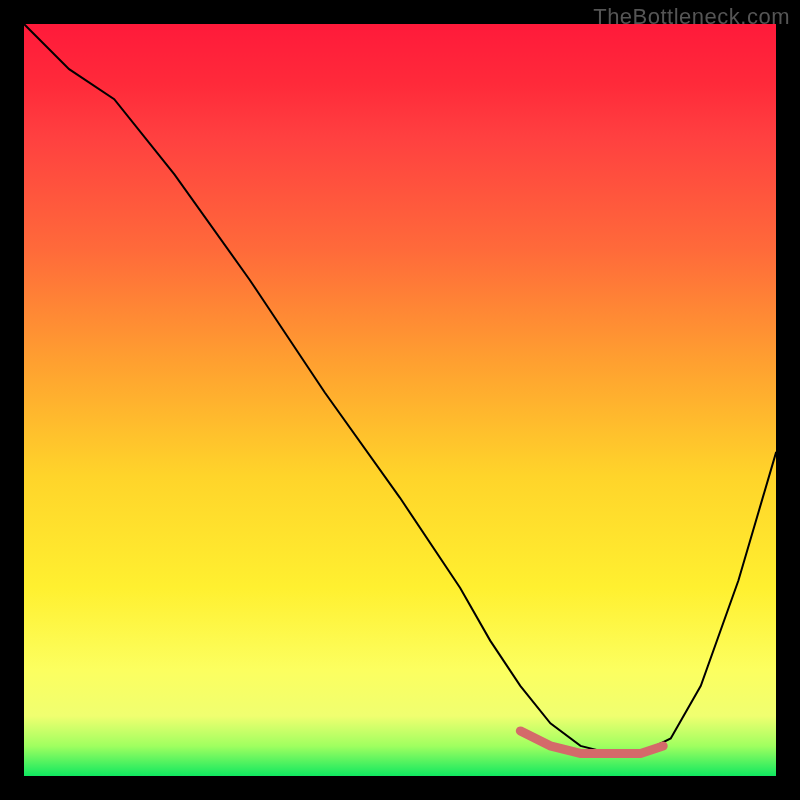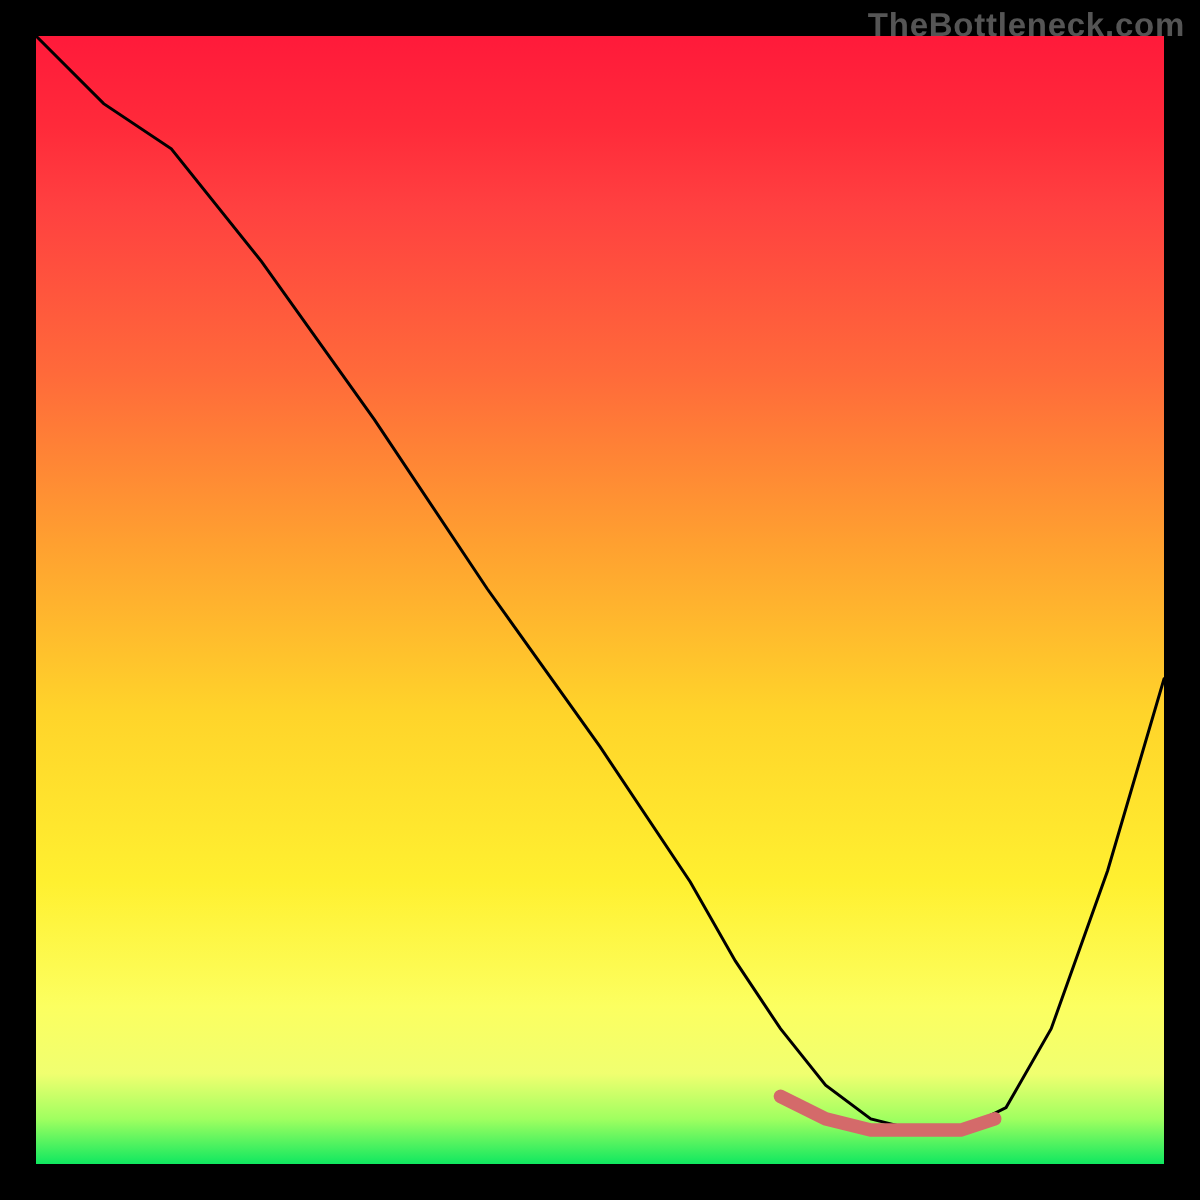--- a/index.html
+++ b/index.html
@@ -4,21 +4,21 @@
 <style>
   * { margin: 0; padding: 0; box-sizing: border-box; }
   html, body { width: 800px; height: 800px; background: #000; overflow: hidden; }
   .container { position: relative; width: 800px; height: 800px; background: #000; }
   .watermark {
     position: absolute;
     top: 4px;
     right: 10px;
     font-family: Arial, Helvetica, sans-serif;
     font-size: 22px;
-    font-weight: bold;
+    font-weight: normal;
     color: #555;
     letter-spacing: 0.5px;
   }
   .plot-area {
     position: absolute;
     left: 24px;
     top: 24px;
     width: 752px;
     height: 752px;
     overflow: hidden;

